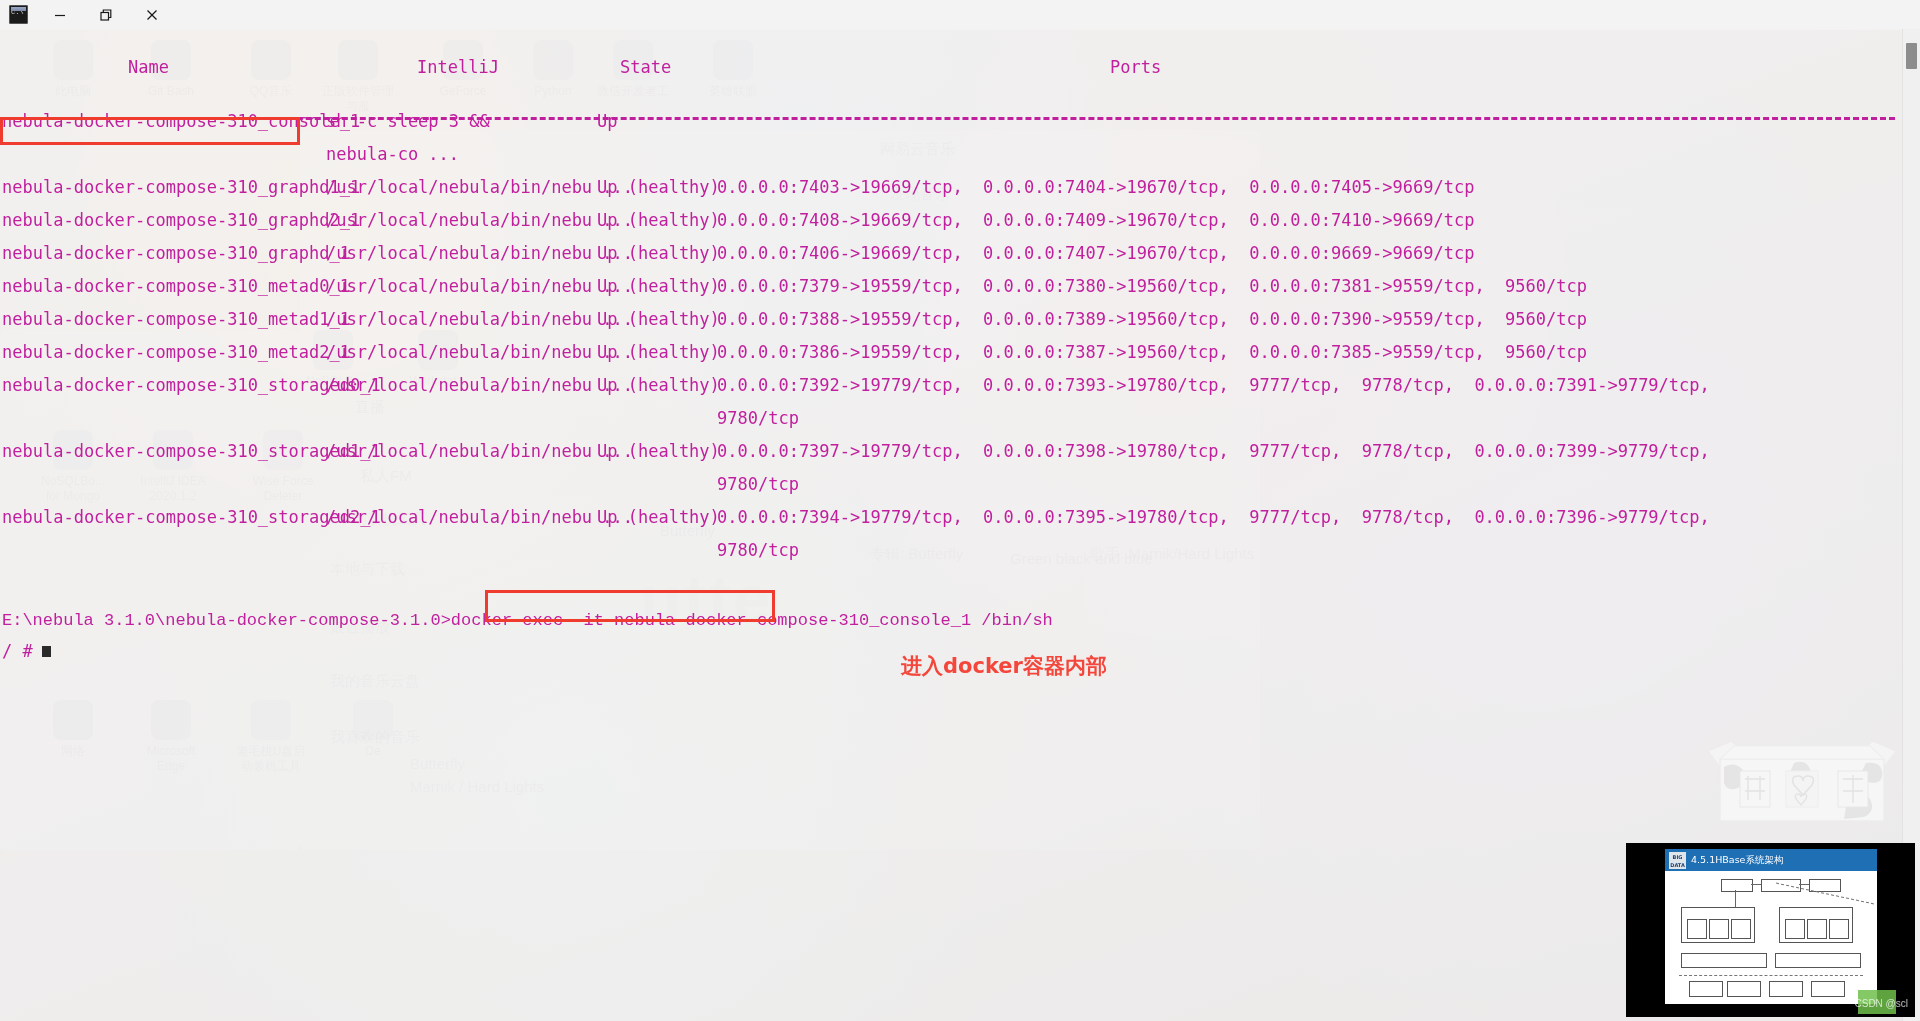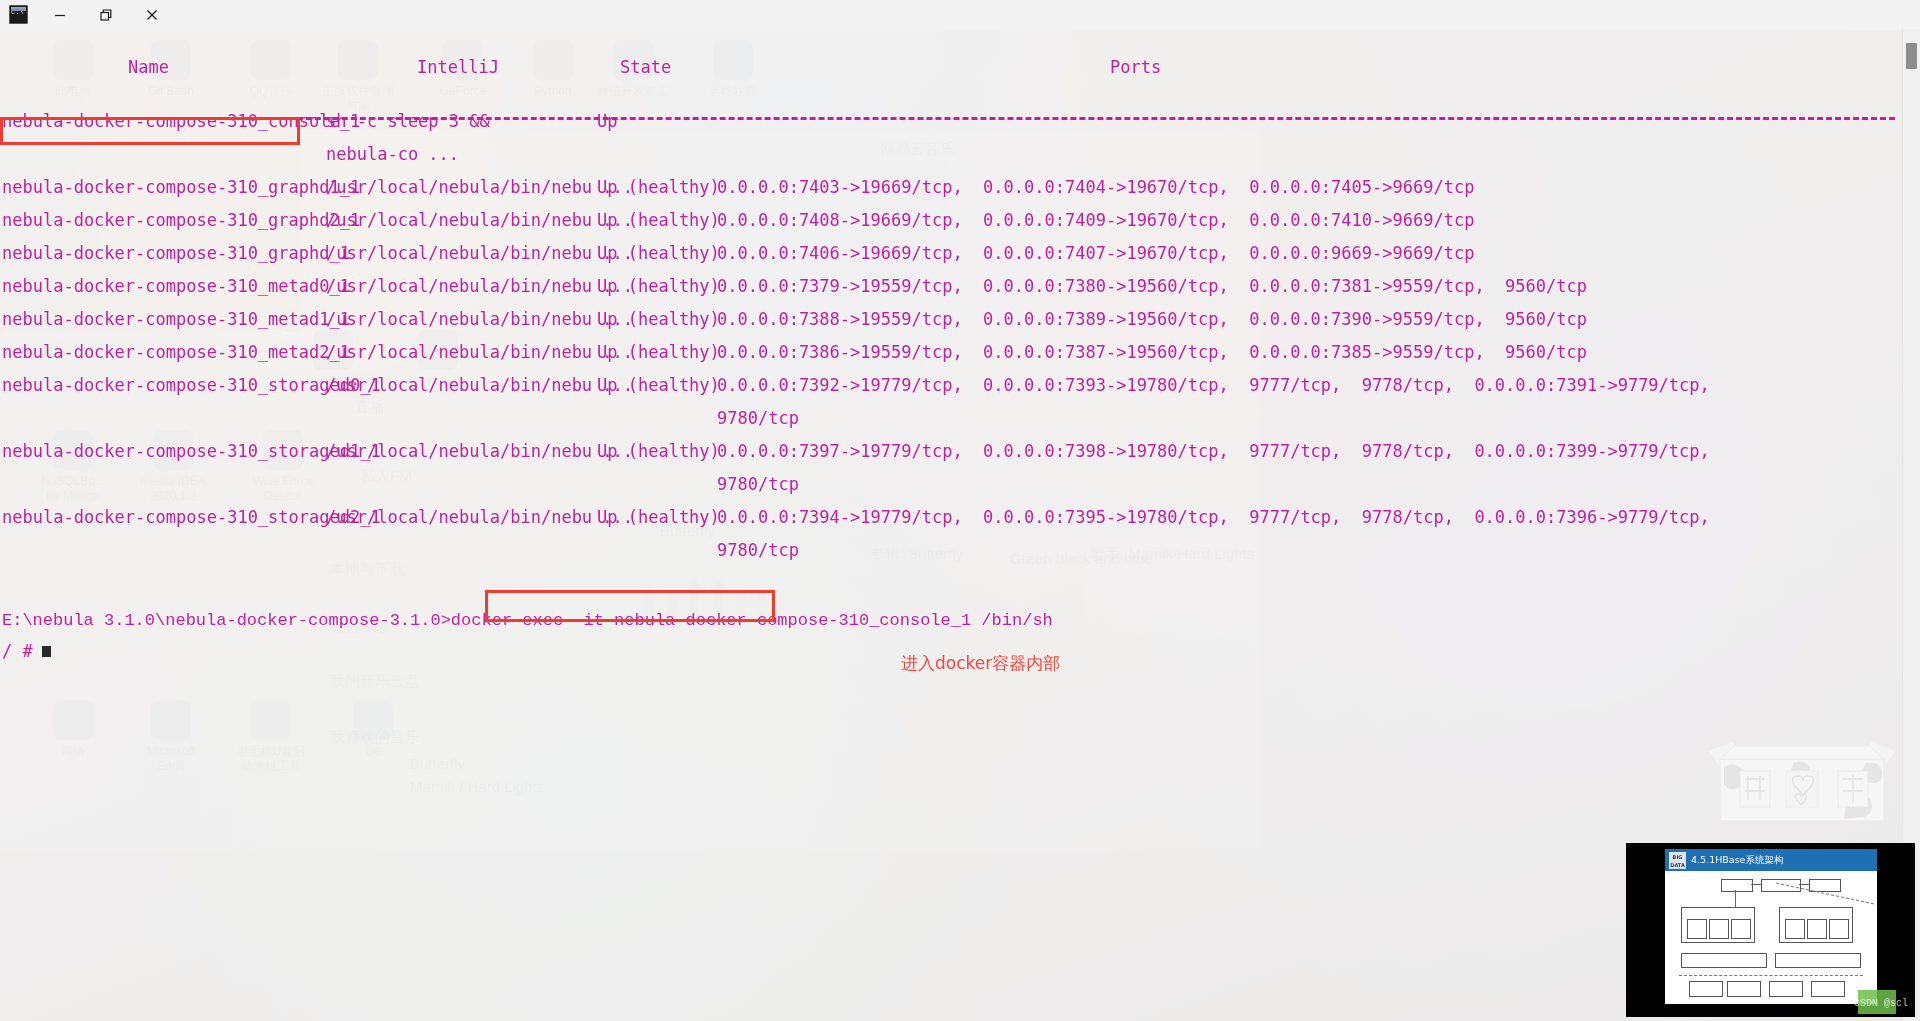--- a/index.html
+++ b/index.html
@@ -173,23 +173,24 @@
   
   .redbox {
     position: absolute;
     border: 3px solid #f03c2e;
     box-sizing: border-box;
     pointer-events: none;
   }
   #annotation-zh {
     position: absolute;
     color: #f4463a;
-    font-size: 17px;
+    font-size: 21px;
     font-family: "DejaVu Sans", "Liberation Sans", sans-serif;
     white-space: nowrap;
+    font-weight: bold;
   }
 
   
   #vscroll {
     position: absolute;
     right: 0; top: 29px;
     width: 17px; height: 992px;
     background: #f0f0f0;
     border-left: 1px solid #e3e3e3;
   }
@@ -275,21 +276,21 @@
     font-size: 14px;
     padding-left: 4px;
     font-family: "DejaVu Sans", sans-serif;
     gap: 4px;
   }
   #share-watermark {
     position: absolute;
     right: 6px; bottom: 7px;
     color: rgba(255,255,255,0.72);
     font-size: 10px;
-    font-family: Liberation Mono, monospace;
+    font-family: Liberation Sans, sans-serif;
   }
   #green-tag {
     position: absolute;
     right: 18px; bottom: 2px;
     width: 38px; height: 24px;
     background: #6fbf4a;
     opacity: 0.85;
   }
 </style>
 </head>

